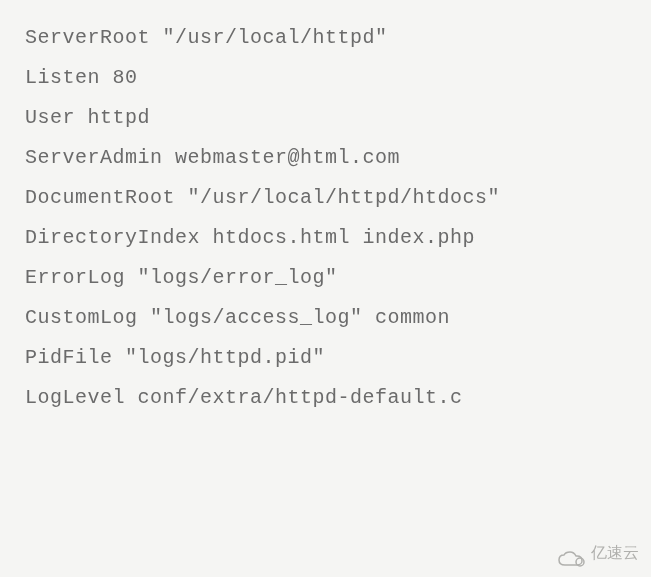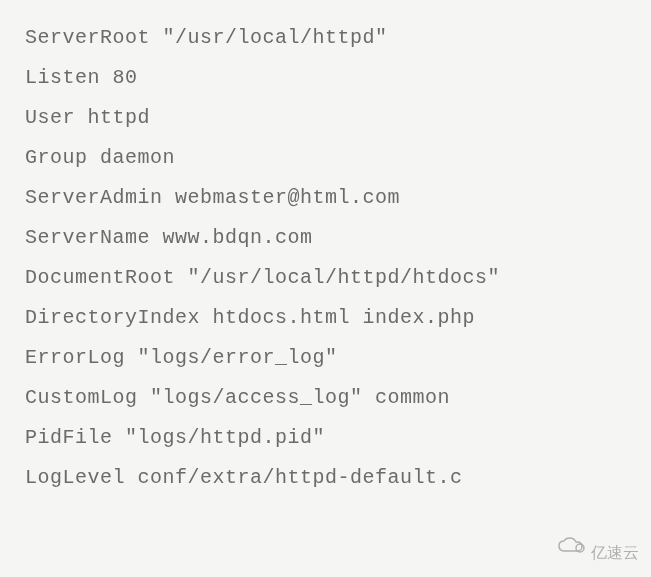--- a/index.html
+++ b/index.html
@@ -21,21 +21,21 @@
     }
     .config-line {
       white-space: pre;
       letter-spacing: 0.5px;
     }
     .watermark {
       position: absolute;
       bottom: 8px;
       right: 12px;
       display: flex;
-      align-items: flex-start;
+      align-items: flex-end;
       gap: 4px;
       font-family: -apple-system, sans-serif;
       font-size: 16px;
       color: #b0b0ad;
       font-weight: 500;
     }
     .watermark-icon {
       display: inline-flex;
       align-items: center;
     }
@@ -44,23 +44,21 @@
       height: 18px;
     }
   </style>
 </head>
 <body>
 
 <div>
   <div class="config-line">ServerRoot "/usr/local/httpd"</div>
   <div class="config-line">Listen 80</div>
   <div class="config-line">User httpd</div>
-  <div class="config-line">Group daemon</div>
   <div class="config-line">ServerAdmin webmaster@html.com</div>
-  <div class="config-line">ServerName www.bdqn.com</div>
   <div class="config-line">DocumentRoot "/usr/local/httpd/htdocs"</div>
   <div class="config-line">DirectoryIndex htdocs.html index.php</div>
   <div class="config-line">ErrorLog "logs/error_log"</div>
   <div class="config-line">CustomLog "logs/access_log" common</div>
   <div class="config-line">PidFile "logs/httpd.pid"</div>
   <div class="config-line">LogLevel conf/extra/httpd-default.c</div>
 </div>
 
 <div class="watermark">
   <span class="watermark-icon">

